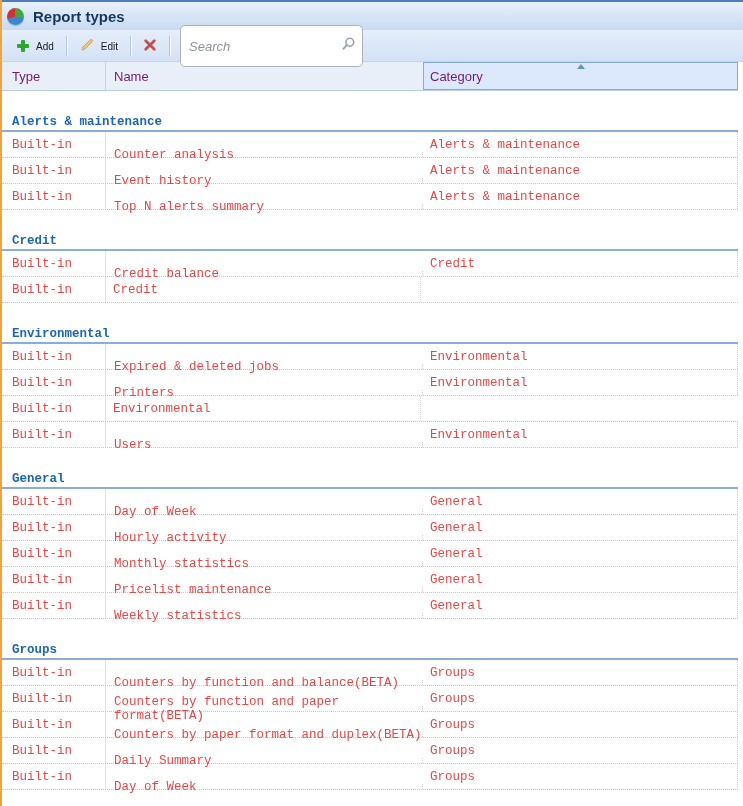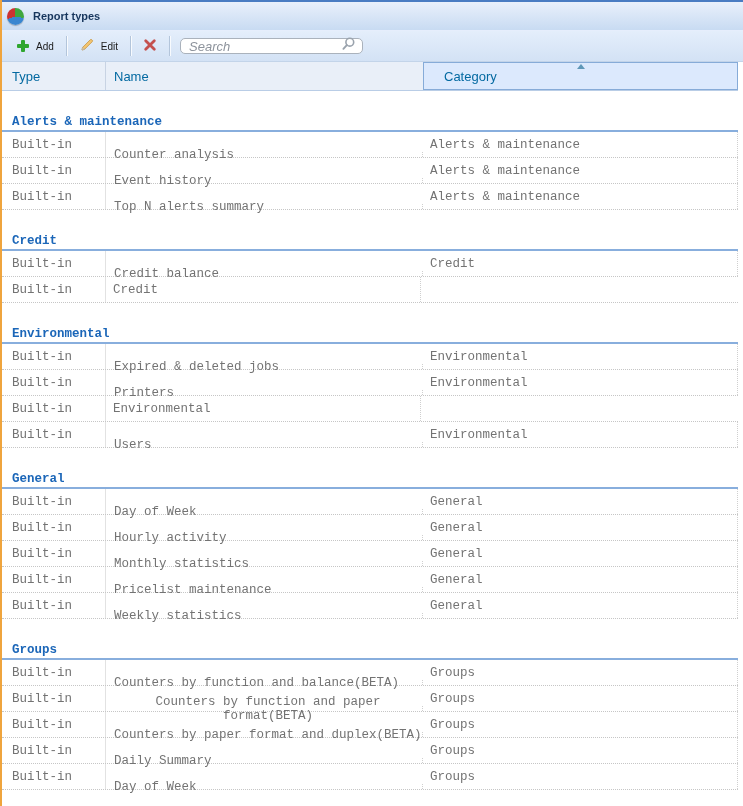--- a/index.html
+++ b/index.html
@@ -9,62 +9,62 @@
             border-left:2px solid #efa43d; }
 
   
   .titlebar { height:31px; border-top:2px solid #4a7cc2;
               background:linear-gradient(#e9f0fb,#c8dbf2);
               display:flex; align-items:center; padding-left:5px;
               border-bottom:1px solid #e6eefc; }
   .pie-icon { width:17px; height:17px; border-radius:50%; margin-right:9px;
               background:conic-gradient(#3fa73f 0deg 100deg, #3a86d0 100deg 252deg, #cc3332 252deg 360deg);
               box-shadow:0 1px 1px rgba(0,0,0,.25); }
-  .title { font-size:11px; font-weight:bold; color:#17365d; }
+  .title { font-size:15px; font-weight:bold; color:#17365d; }
 
   
   .toolbar { height:31px; background:linear-gradient(#e4eefb,#d3e2f5);
              border-bottom:1px solid #c3d4e9;
              display:flex; align-items:center; padding-left:8px; }
   .tb-btn { display:flex; align-items:center; gap:6px; border:none; background:transparent;
             font-family:inherit; font-size:10px; color:#1a1a1a; padding:3px 6px; cursor:default; }
   .plus { position:relative; width:14px; height:14px; }
   .plus::before { content:""; position:absolute; left:5px; top:1px; width:4px; height:12px;
                   background:#2fa62f; border-radius:1px; }
   .plus::after  { content:""; position:absolute; left:1px; top:5px; width:12px; height:4px;
                   background:#2fa62f; border-radius:1px; }
   .tb-sep { width:1px; height:20px; background:#b3c5db; margin:0 6px;
             box-shadow:1px 0 0 rgba(255,255,255,.8); }
-  .searchbox { width:183px; height:16px; margin-left:4px; background:#fff;
+  .searchbox { width:183px; height:42px; margin-left:4px; background:#fff;
                border:1px solid #aab2bc; border-radius:5px;
                display:flex; align-items:center; padding:0 6px 0 8px; }
   .searchbox input { flex:1; border:none; outline:none; font-family:inherit;
                      font-size:13px; color:#333; background:transparent; min-width:0; }
   .searchbox input::placeholder { font-style:italic; color:#8d939c; }
 
   
   .thead { width:736px; height:29px; display:flex; border-bottom:1px solid #b9cde6;
-           background:#e9eff8; font-size:13px; color:#0369a1; }
+           background:#e9eff8; font-size:13px; color:#701a75; }
   .th { display:flex; align-items:center; }
   .th-type { width:104px; padding-left:10px; border-right:1px solid #c8d3e3; }
   .th-name { width:317px; padding-left:8px; }
-  .th-cat  { width:315px; padding-left:20px; background:#dce9fd;
+  .th-cat  { width:315px; padding-left:6px; background:#dce9fd;
              border:1px solid #86abd8; position:relative; }
   .sort-arrow { position:absolute; top:1px; left:50%; transform:translateX(-50%);
                 width:0; height:0; border-left:4px solid transparent;
                 border-right:4px solid transparent; border-bottom:5px solid #5f97b8; }
 
   
   .tbody { width:736px; }
   .group { padding-top:22px;font-family:Liberation Mono, monospace; }
   .group-header { width:736px; height:19px; line-height:19px; padding-left:10px;
                   font-size:12.5px; font-weight:bold; color:#1b66b8;
                   border-bottom:2px solid #88aedd; }
   .row { display:flex; height:26px; align-items:stretch;
-         border-bottom:1px dotted #c6c6c6; font-size:12.5px; color:#737373;text-align:center; }
+         border-bottom:1px dotted #c6c6c6; font-size:12.5px; color:#ef4444; }
   .cell { display:flex; align-items:center; }
   .c-type { width:104px; padding-left:10px; border-right:1px solid #e2e2e2; }
   .c-name { width:317px; padding-left:8px;  border-right:1px dotted #cfcfcf;margin-top:20px; }
   .c-cat  { width:315px; padding-left:7px;  border-right:1px dotted #cfcfcf; }
 </style>
 </head>
 <body>
 
 <div class="window">
 

